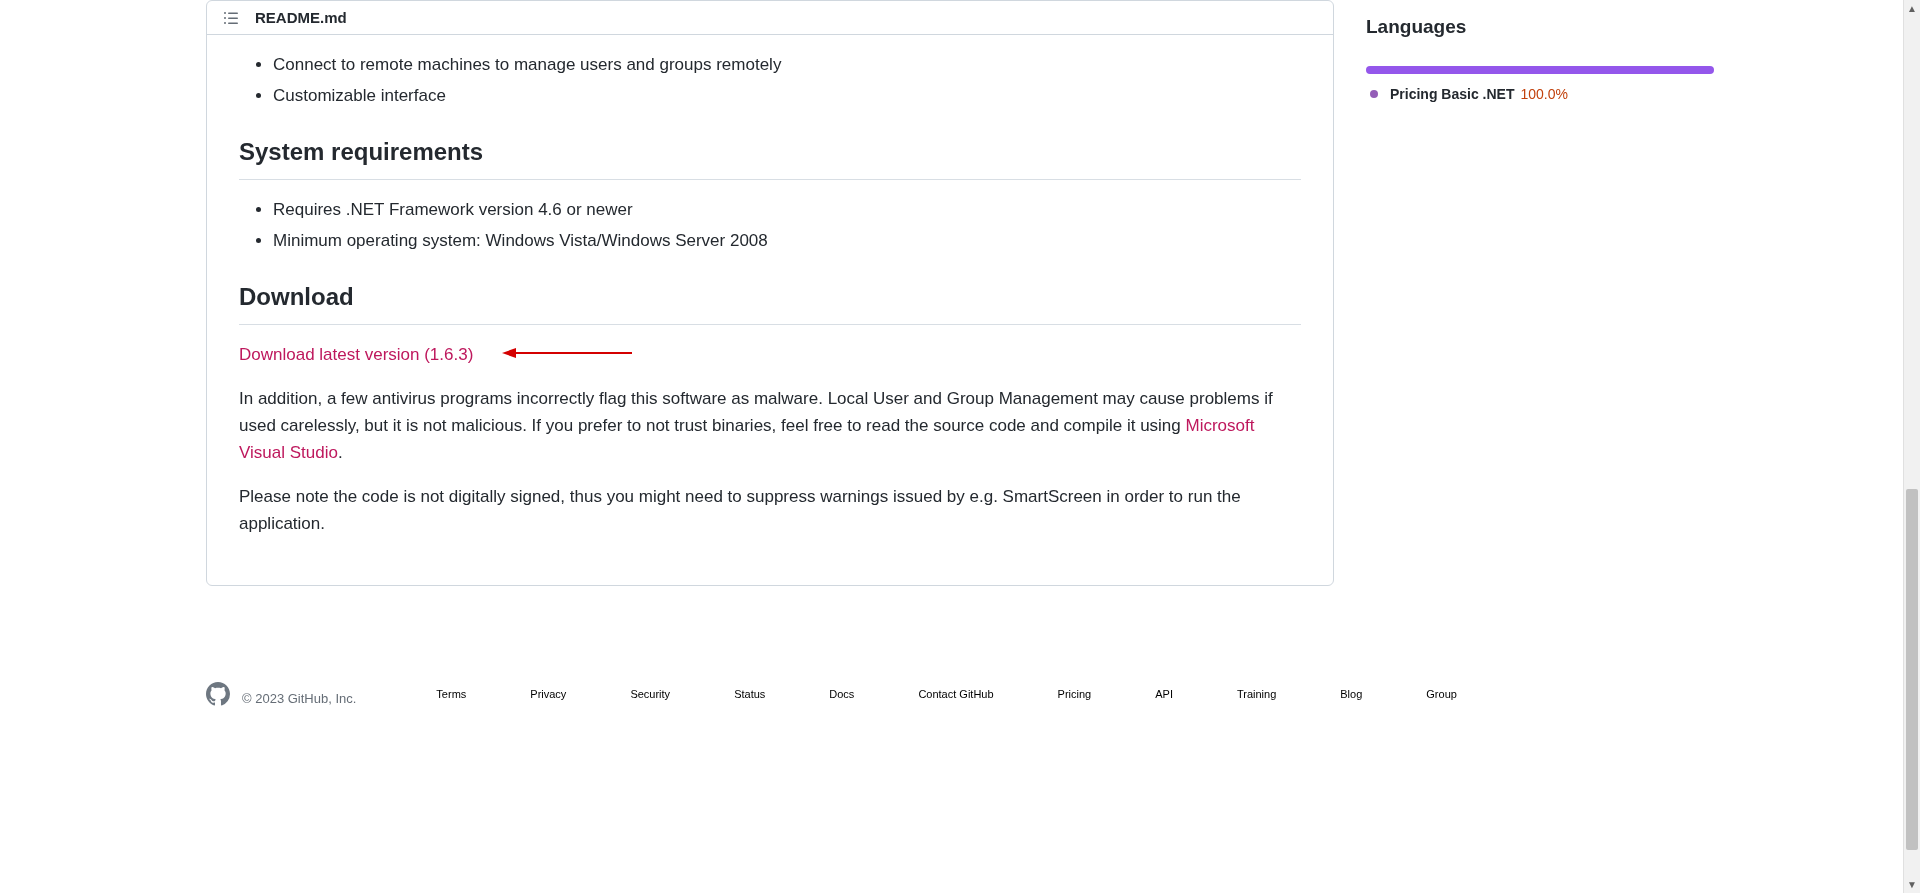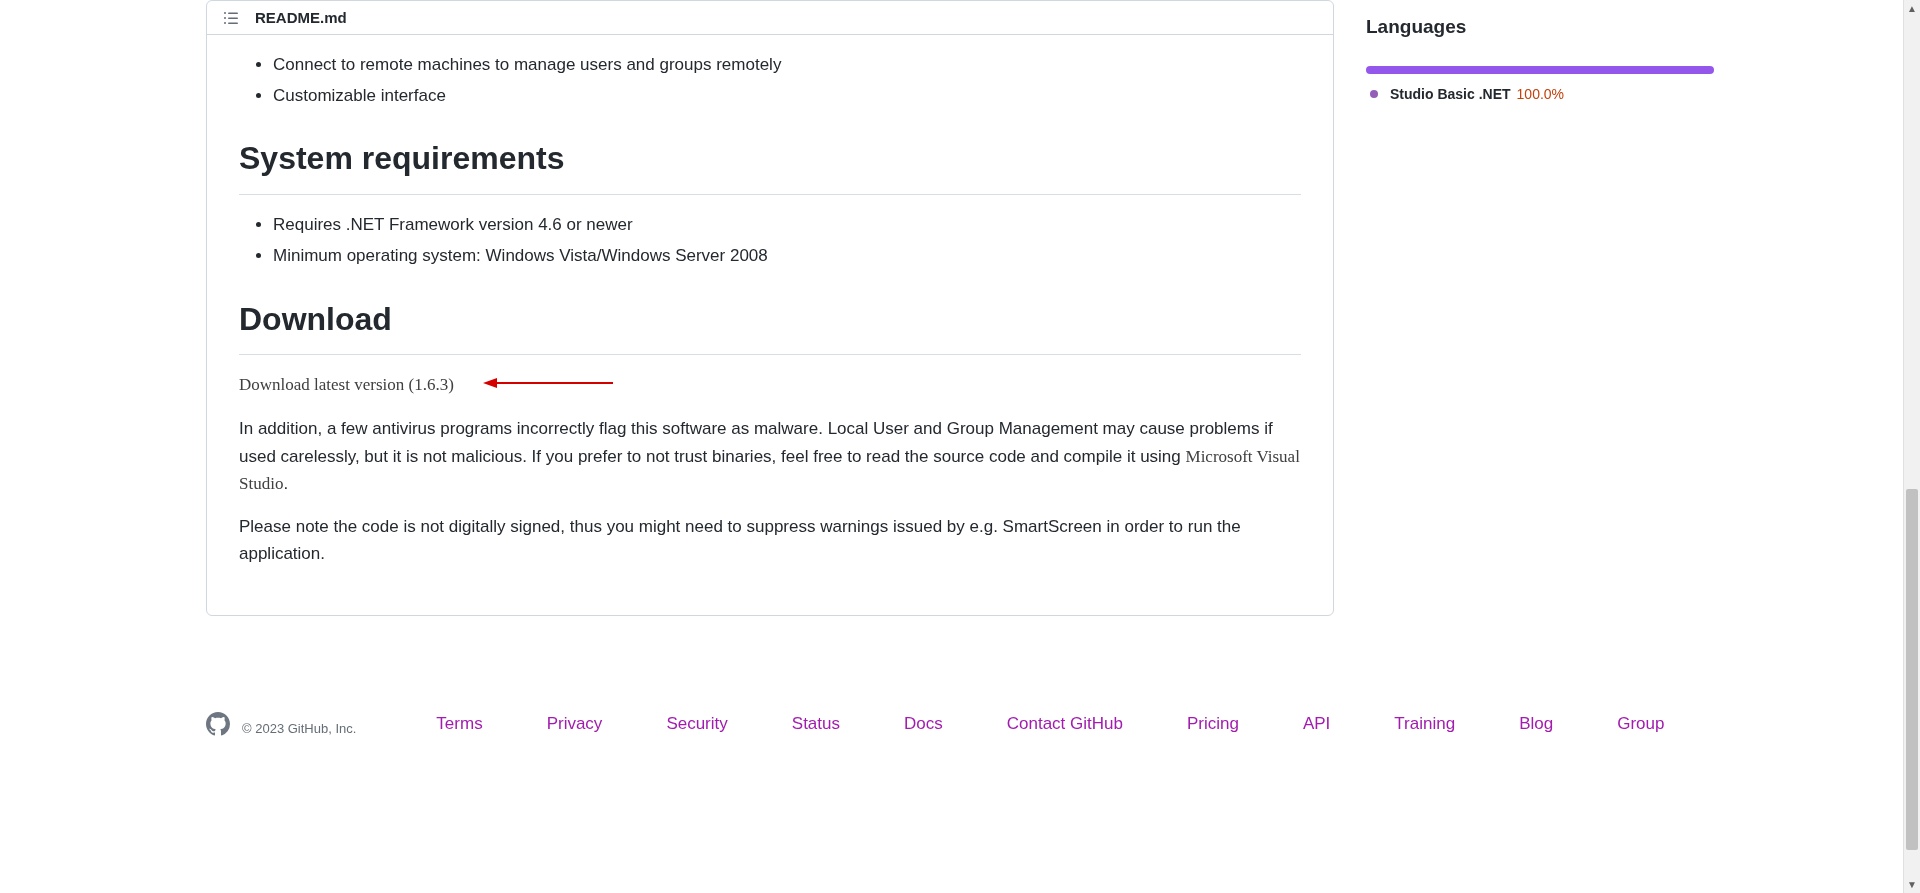--- a/index.html
+++ b/index.html
@@ -65,36 +65,35 @@
     .readme-body ul {
       padding-left: 2em;
       margin-bottom: 16px;
     }
     
     .readme-body li {
       margin-bottom: 4px;
     }
     
     .readme-body h2 {
-      font-size: 32px;
+      font-size: 24px;
       font-weight: 600;
       padding-bottom: 0.3em;
       border-bottom: 1px solid #d8dee4;
       margin-top: 24px;
       margin-bottom: 16px;
     }
     
     .readme-body p {
       margin-bottom: 16px;
     }
     
     .readme-body a {
-      color: #404040;
+      color: #be185d;
       text-decoration: none;
-      font-family: Liberation Serif, serif;
     }
     
     .arrow-annotation {
       display: inline-block;
       margin-left: 24px;
       vertical-align: middle;
     }
     
     .sidebar {
       width: 380px;
@@ -169,23 +168,23 @@
       font-size: 13px;
     }
     
     .footer-links {
       display: flex;
       gap: 64px;
       flex-wrap: wrap;
     }
     
     .footer-links a {
-      color: #a21caf;
+      color: #000000;
       text-decoration: none;
-      font-size: 17px;
+      font-size: 11px;
     }
     
     .scrollbar {
       position: fixed;
       right: 0;
       top: 0;
       bottom: 0;
       width: 17px;
       background: #f1f1f1;
       border-left: 1px solid #e0e0e0;
@@ -269,21 +268,21 @@
       </div>
     </div>
   </div>
 
   <div class="sidebar">
     <h2>Languages</h2>
     <div class="language-bar"></div>
     <ul class="language-list">
       <li class="language-item">
         <span class="language-dot"></span>
-        <span class="language-name">Studio Basic .NET</span>
+        <span class="language-name">Pricing Basic .NET</span>
         <span class="language-pct">100.0%</span>
       </li>
     </ul>
   </div>
 </div>
 
 <div class="footer">
   <div class="footer-left">
     <svg class="github-logo" viewBox="0 0 16 16">
       <path d="M8 0C3.58 0 0 3.58 0 8c0 3.54 2.29 6.53 5.47 7.59.4.07.55-.17.55-.38 0-.19-.01-.82-.01-1.49-2.01.37-2.53-.49-2.69-.94-.09-.23-.48-.94-.82-1.13-.28-.15-.68-.52-.01-.53.63-.01 1.08.58 1.23.82.72 1.21 1.87.87 2.33.66.07-.52.28-.87.51-1.07-1.78-.2-3.64-.89-3.64-3.95 0-.87.31-1.59.82-2.15-.08-.2-.36-1.02.08-2.12 0 0 .67-.21 2.2.82.64-.18 1.32-.27 2-.27.68 0 1.36.09 2 .27 1.53-1.04 2.2-.82 2.2-.82.44 1.1.16 1.92.08 2.12.51.56.82 1.27.82 2.15 0 3.07-1.87 3.75-3.65 3.95.29.25.54.73.54 1.48 0 1.07-.01 1.93-.01 2.2 0 .21.15.46.55.38A8.013 8.013 0 0016 8c0-4.42-3.58-8-8-8z"></path>

